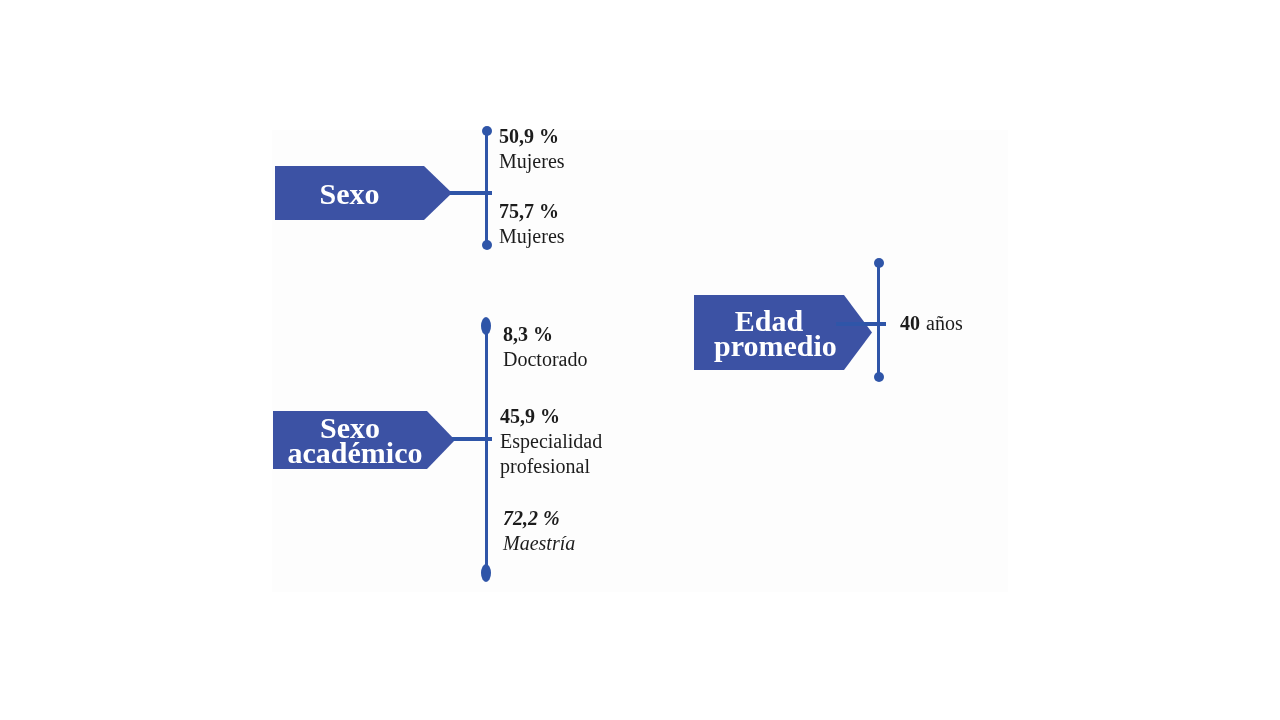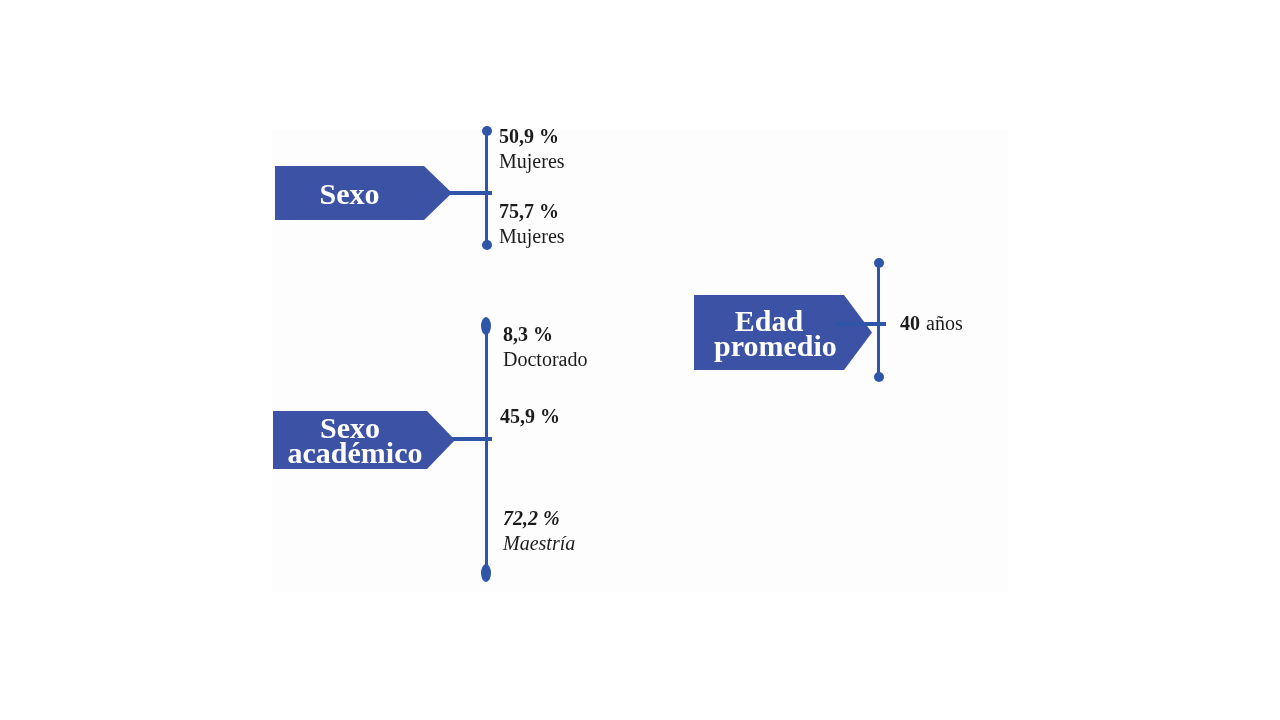--- a/index.html
+++ b/index.html
@@ -70,20 +70,21 @@
 <div class="abs vline" style="left:485px;top:326px;height:248px;"></div>
 <div class="abs oval" style="left:481px;top:317px;"></div>
 <div class="abs oval" style="left:481px;top:564px;"></div>
 
 <div class="abs item stack" style="left:503px;top:322px;width:112px;">
   <span class="item-value">8,3 %</span>
   <span class="item-label">Doctorado</span>
 </div>
 <div class="abs item stack" style="left:500px;top:380px;width:118px;margin-top:24px;">
   <span class="item-value">45,9 %</span>
+  <span class="item-label">Especialidad profesional</span>
 </div>
 <div class="abs item stack" style="left:503px;top:506px;width:112px;font-style:italic;">
   <span class="item-value">72,2 %</span>
   <span class="item-label">Maestría</span>
 </div>
 
 <div class="abs arrow-label" style="left:694px;top:295px;width:178px;height:75px;">
   <span style="width:110px;">Edad promedio</span>
 </div>
 <div class="abs hline" style="left:836px;top:322px;width:50px;"></div>

